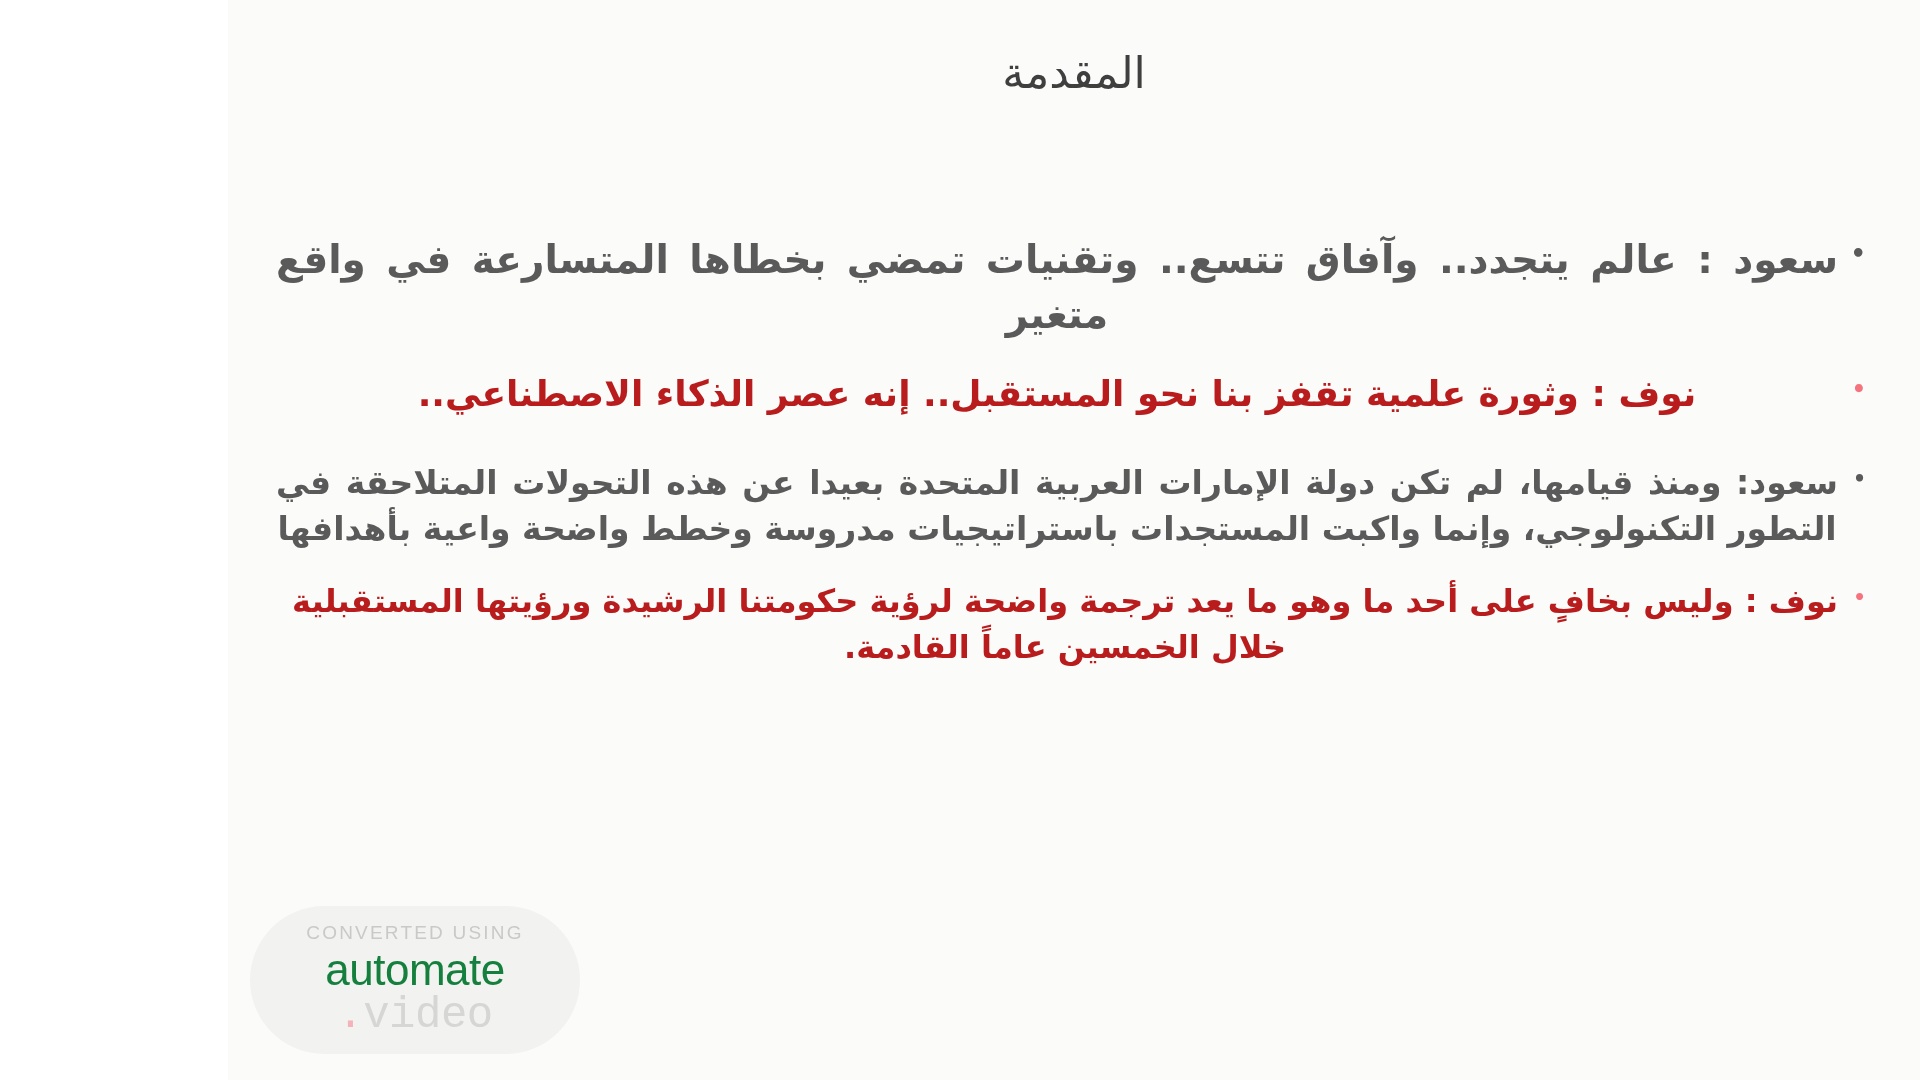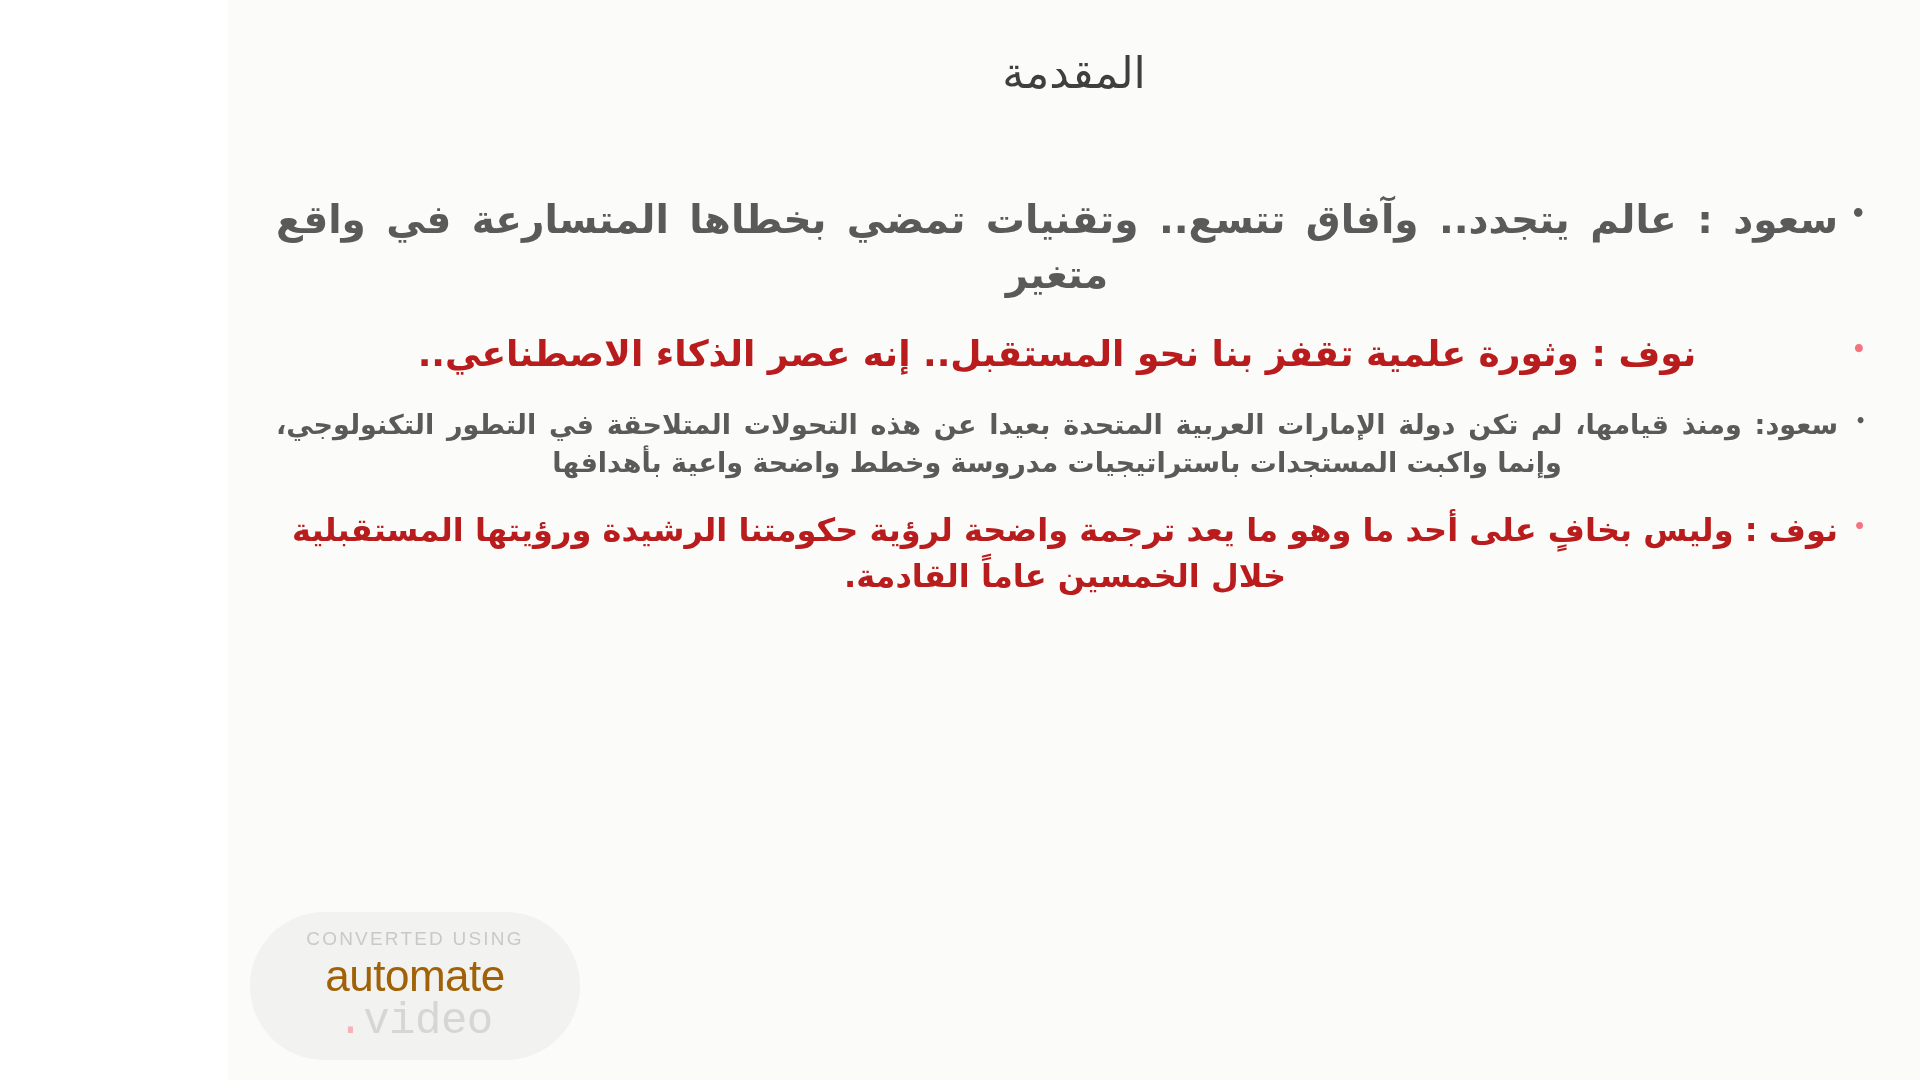--- a/index.html
+++ b/index.html
@@ -53,57 +53,58 @@
   ul.bullets > li::before {
     content: "\2022";
     position: absolute;
     right: 6px;
     top: 0;
     font-size: 0.62em;
     line-height: 1.9;
   }
   li.gray {
     color: #5a5a5a;
+    margin-top: 40px;
   }
   li.gray::before { color: #5a5a5a; }
   li.pink {
     color: #b91c1c;
   }
   li.pink::before { color: #f4737d; }
 
   li.l1 { font-size: 39px; }
   li.l2 { font-size: 36px; margin-bottom: 22px; }
-  li.l3 { font-size: 27px; margin-bottom: 30px; }
+  li.l3 { font-size: 33px; margin-bottom: 30px; }
   li.l4 { font-size: 32px; margin-left: 16px; }
 
   
   .watermark {
     position: absolute;
     left: 22px;
-    bottom: 20px;
+    bottom: 26px;
     width: 330px;
     height: 148px;
     border-radius: 74px;
     background: #f2f2f1;
     display: flex;
     flex-direction: column;
     align-items: center;
     justify-content: center;
     direction: ltr;
   }
   .wm-top {
     font-size: 19px;
     letter-spacing: 2.2px;
     color: #c9c9c7;
     font-family: "Liberation Sans", sans-serif;
     margin-bottom: 4px;
   }
   .wm-main {
     font-size: 44px;
-    color: #a16207;
+    color: #15803d;
     font-family: "Liberation Sans", sans-serif;
     line-height: 1.02;
     letter-spacing: -0.5px;
   }
   .wm-sub {
     font-size: 44px;
     color: #d6d6d4;
     font-family: Liberation Mono, monospace;
     line-height: 1.02;
     letter-spacing: -0.5px;

